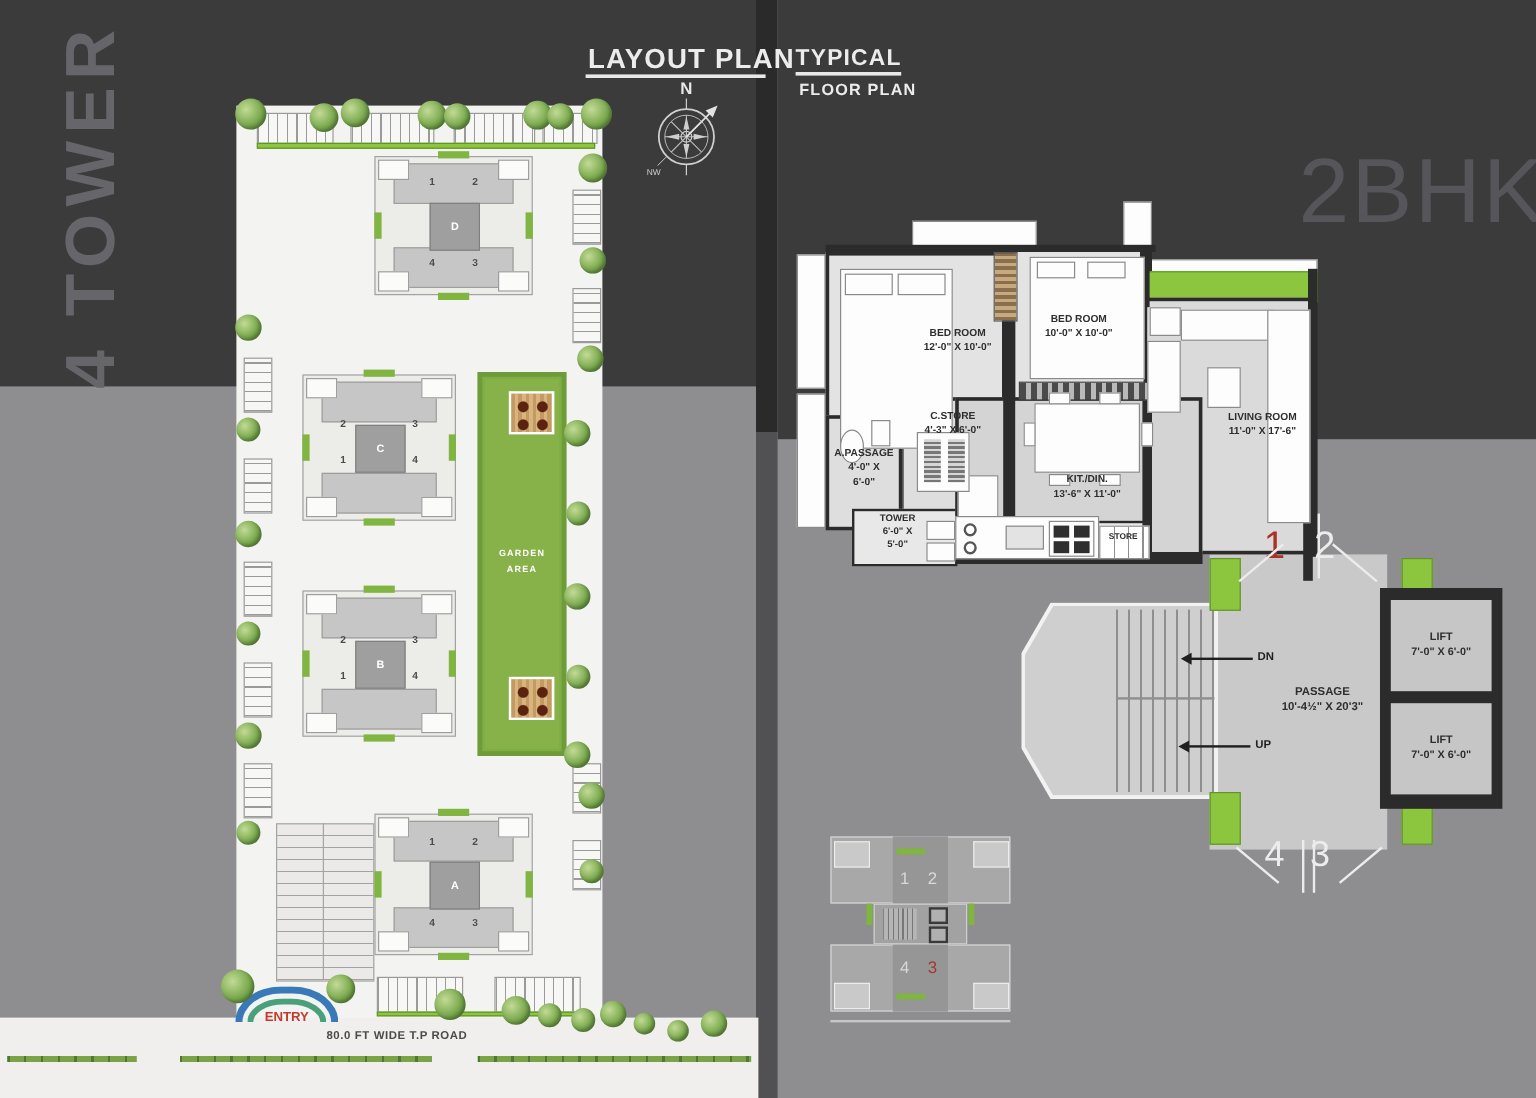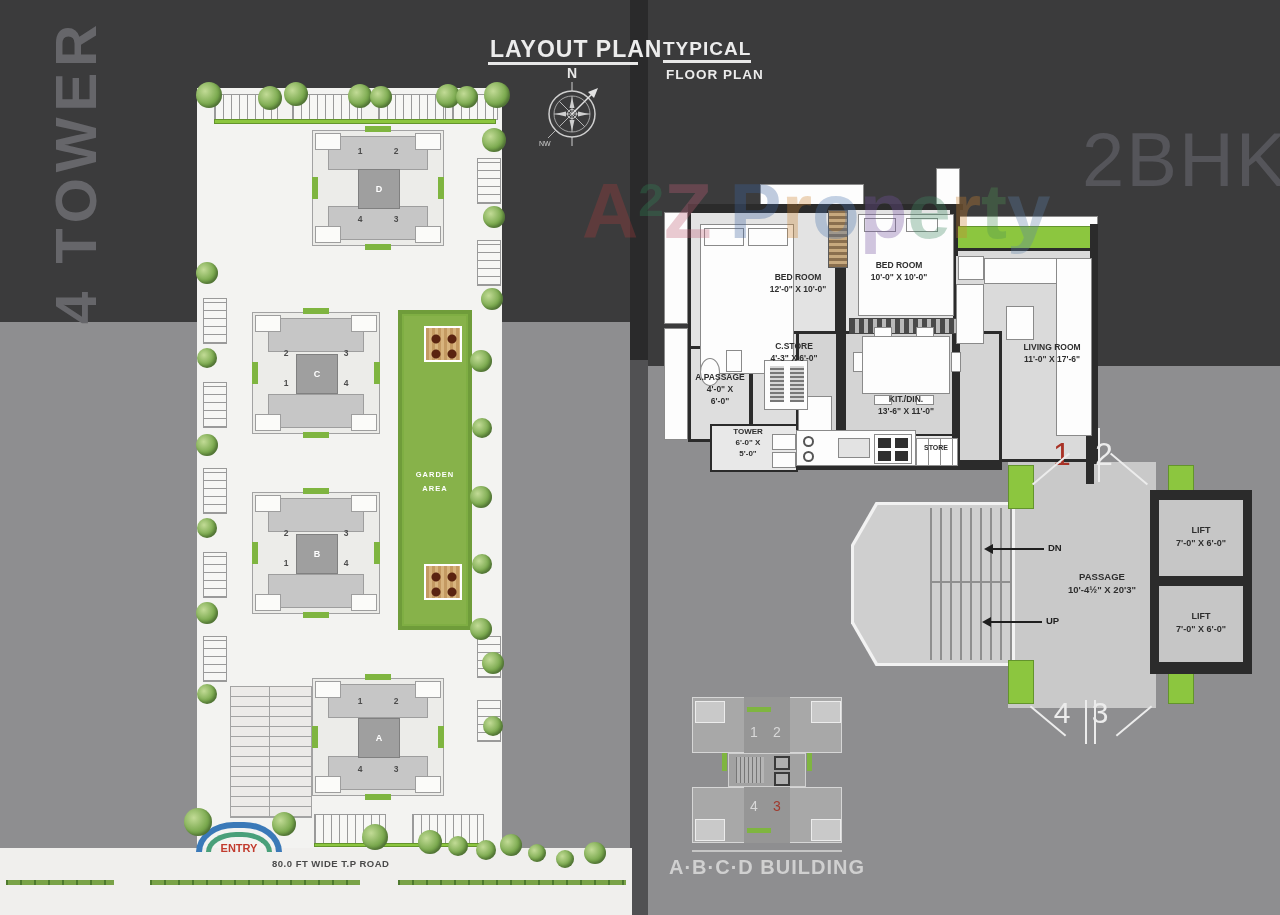--- a/index.html
+++ b/index.html
@@ -149,21 +149,21 @@
   <div class="abs" style="left:398px;top:310px;width:74px;height:320px;background:#87b24a;
        border:4px solid #6f9c3a;box-sizing:border-box;box-shadow:inset 0 0 0 2px #7fae43"></div>
   <div class="hatch" style="left:424px;top:326px;width:38px;height:36px;border:2px solid #fff;
        background:repeating-linear-gradient(90deg,#c49a62 0 3px,#d8b47e 3px 6px)">
     <div style="position:absolute;inset:0;background-image:radial-gradient(circle,#5a2310 0 4px,transparent 5px),radial-gradient(circle,#5a2310 0 4px,transparent 5px),radial-gradient(circle,#5a2310 0 4px,transparent 5px),radial-gradient(circle,#5a2310 0 4px,transparent 5px);background-size:12px 12px;background-position:4px 5px,20px 5px,4px 20px,20px 20px;background-repeat:no-repeat"></div>
   </div>
   <div class="hatch" style="left:424px;top:564px;width:38px;height:36px;border:2px solid #fff;
        background:repeating-linear-gradient(90deg,#c49a62 0 3px,#d8b47e 3px 6px)">
     <div style="position:absolute;inset:0;background-image:radial-gradient(circle,#5a2310 0 4px,transparent 5px),radial-gradient(circle,#5a2310 0 4px,transparent 5px),radial-gradient(circle,#5a2310 0 4px,transparent 5px),radial-gradient(circle,#5a2310 0 4px,transparent 5px);background-size:12px 12px;background-position:4px 5px,20px 5px,4px 20px,20px 20px;background-repeat:no-repeat"></div>
   </div>
-  <div class="abs" style="left:435px;top:468px;transform:translateX(-50%);color:#fff;font-size:7.5px;
+  <div class="abs" style="left:435px;top:454px;transform:translateX(-50%);color:#fff;font-size:7.5px;
        font-weight:bold;letter-spacing:1px;text-align:center;line-height:1.8">
     <div>GARDEN</div>
     <div>AREA</div>
   </div>
 
   <div class="bld" style="left:312px;top:126px;width:132px;height:124px">
     <div class="base"></div>
     <div class="gt"></div>
     <div class="gb"></div>
     <div class="rm tl"></div>
@@ -445,20 +445,15 @@
     <div class="abs" style="left:55px;top:12px;width:24px;height:5px;background:#7fb540"></div>
     <div class="abs" style="left:55px;top:133px;width:24px;height:5px;background:#7fb540"></div>
     <div class="abs" style="left:30px;top:58px;width:5px;height:18px;background:#7fb540"></div>
     <div class="abs" style="left:115px;top:58px;width:5px;height:18px;background:#7fb540"></div>
     <span class="kp-num" style="left:62px;top:30px">1</span>
     <span class="kp-num" style="left:85px;top:30px">2</span>
     <span class="kp-num" style="left:62px;top:104px">4</span>
     <span class="kp-num" style="left:85px;top:104px;color:#a03a2e">3</span>
   </div>
   <div class="abs" style="left:692px;top:850px;width:150px;height:2px;background:#c6c6c6"></div>
-  <div class="abs" style="left:617px;top:856px;width:300px;text-align:center;font-size:20px;font-weight:bold;
-       color:#d0d0d0;letter-spacing:1px">A·B·C·D BUILDING</div>
-
-  <div id="wm-brand">
-    <span class="wmA">A</span><span class="wm2">2</span><span class="wmZ">Z</span><span class="wmP">P</span><span class="wmr1">r</span><span class="wmo">o</span><span class="wmp">p</span><span class="wme">e</span><span class="wmr2">r</span><span class="wmt">t</span><span class="wmy">y</span>
-  </div>
+
 
 </div>
 
 </body></html>

